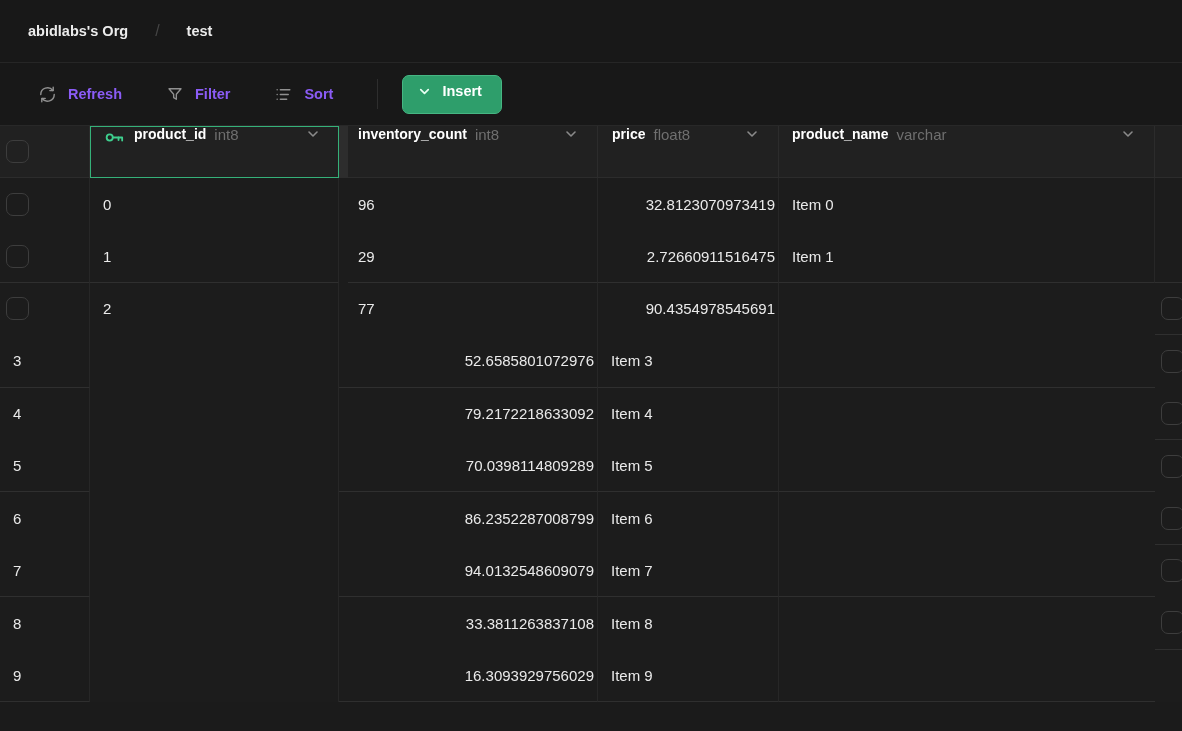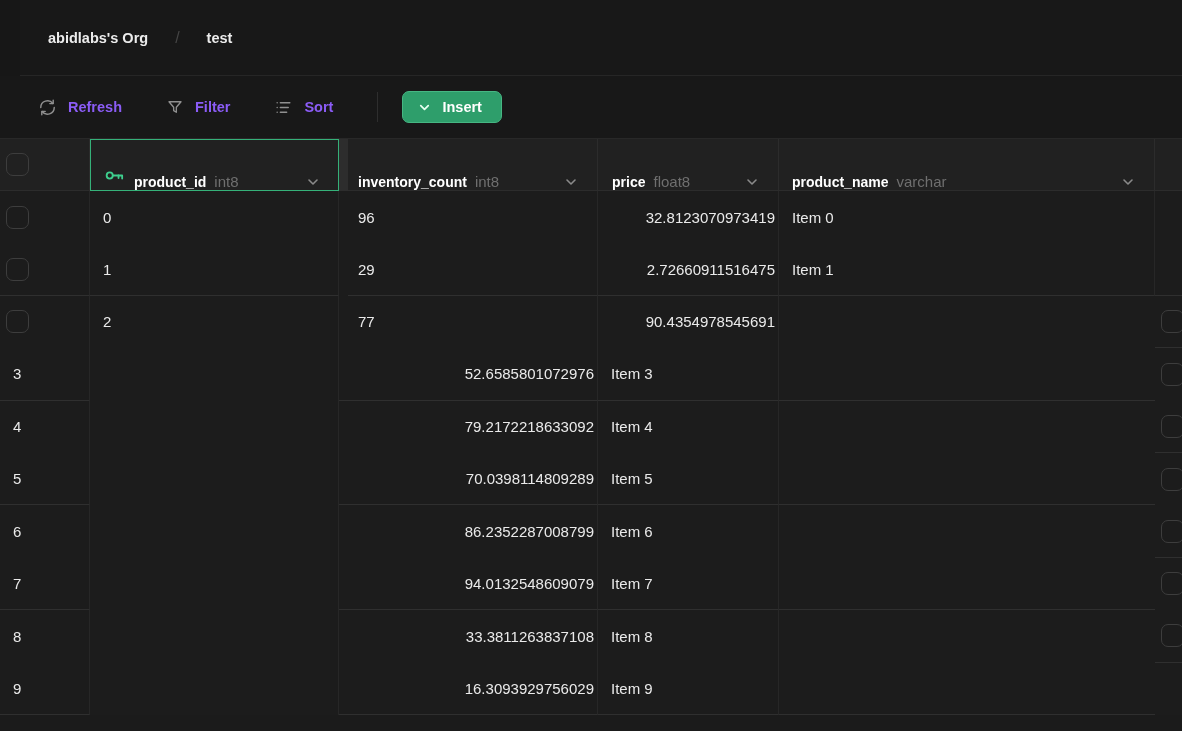--- a/index.html
+++ b/index.html
@@ -4,52 +4,52 @@
 <style>
   html,body{margin:0;padding:0;}
   body{
     width:1182px;height:731px;overflow:hidden;
     background:#171717;color:#ededed;
     font-family:"Liberation Sans",sans-serif;
     -webkit-font-smoothing:antialiased;
   }
   
   .topbar{
-    height:76px;box-sizing:border-box;display:flex;align-items:center;
-    padding:0 28px;background:#181818;border-bottom:1px solid #262626;margin-left:20px;
+    height:63px;box-sizing:border-box;display:flex;align-items:center;
+    padding:0 28px;background:#181818;border-bottom:1px solid #262626;
   }
   .crumb{font-size:14.5px;font-weight:600;color:#ececec;cursor:pointer;}
   .crumb-sep{color:#454545;font-size:16px;margin:0 27px;font-weight:400;}
   
   .toolbar{
     height:63px;box-sizing:border-box;display:flex;align-items:center;
     padding:0 0 0 38px;background:#181818;border-bottom:1px solid #282828;
   }
   .tbtn{
     display:flex;align-items:center;gap:11px;margin-right:44px;
     font-size:14.5px;font-weight:600;color:#8b5cf6;cursor:pointer;background:none;border:none;
     font-family:inherit;padding:0;
   }
   .tbtn svg{color:#909090;display:block;}
   .tb-divider{width:1px;height:30px;background:#2e2e2e;margin-right:24px;}
   .insert-btn{
     display:flex;align-items:flex-end;gap:10px;cursor:pointer;
     background:#2e9e6b;border:1px solid #46b683;border-radius:7px;
-    padding:7px 19px 7px 14px;color:#ffffff;font-size:14.5px;font-weight:600;
+    padding:7px 19px 14px 14px;color:#ffffff;font-size:14.5px;font-weight:600;
     font-family:inherit;
   }
   .insert-btn svg{color:#e8fff2;display:block;}
   
   .grid{
     display:grid;position:relative;background:#1c1c1c;
     grid-template-columns:90px 249px 9px 250px 181px 376px 1fr;
     grid-template-rows:52px repeat(10,52.4px);
   }
   .hcell{
-    background:#212121;box-sizing:border-box;display:flex;align-items:flex-end;gap:8px;
+    background:#212121;box-sizing:border-box;display:flex;align-items:flex-start;gap:8px;
     padding:0 18px 0 13px;font-size:14px;cursor:pointer;
     border-right:1px solid #2c2c2c;border-bottom:1px solid #2c2c2c;
   }
   .hcell .cname{font-weight:700;color:#ffffff;white-space:nowrap;}
   .hcell .ctype{color:#6f6f6f;font-size:15px;white-space:nowrap;}
   .hcell .chev{margin-left:auto;color:#8a8a8a;display:flex;}
   .hcell.sel{outline:1px solid #35b179;outline-offset:-1px;border-right:none;}
   .hcell.pl9{padding-left:10px;}
   .hcell.pl14{padding-left:14px;}
   .hcell.lastcol{border-right:none;}

